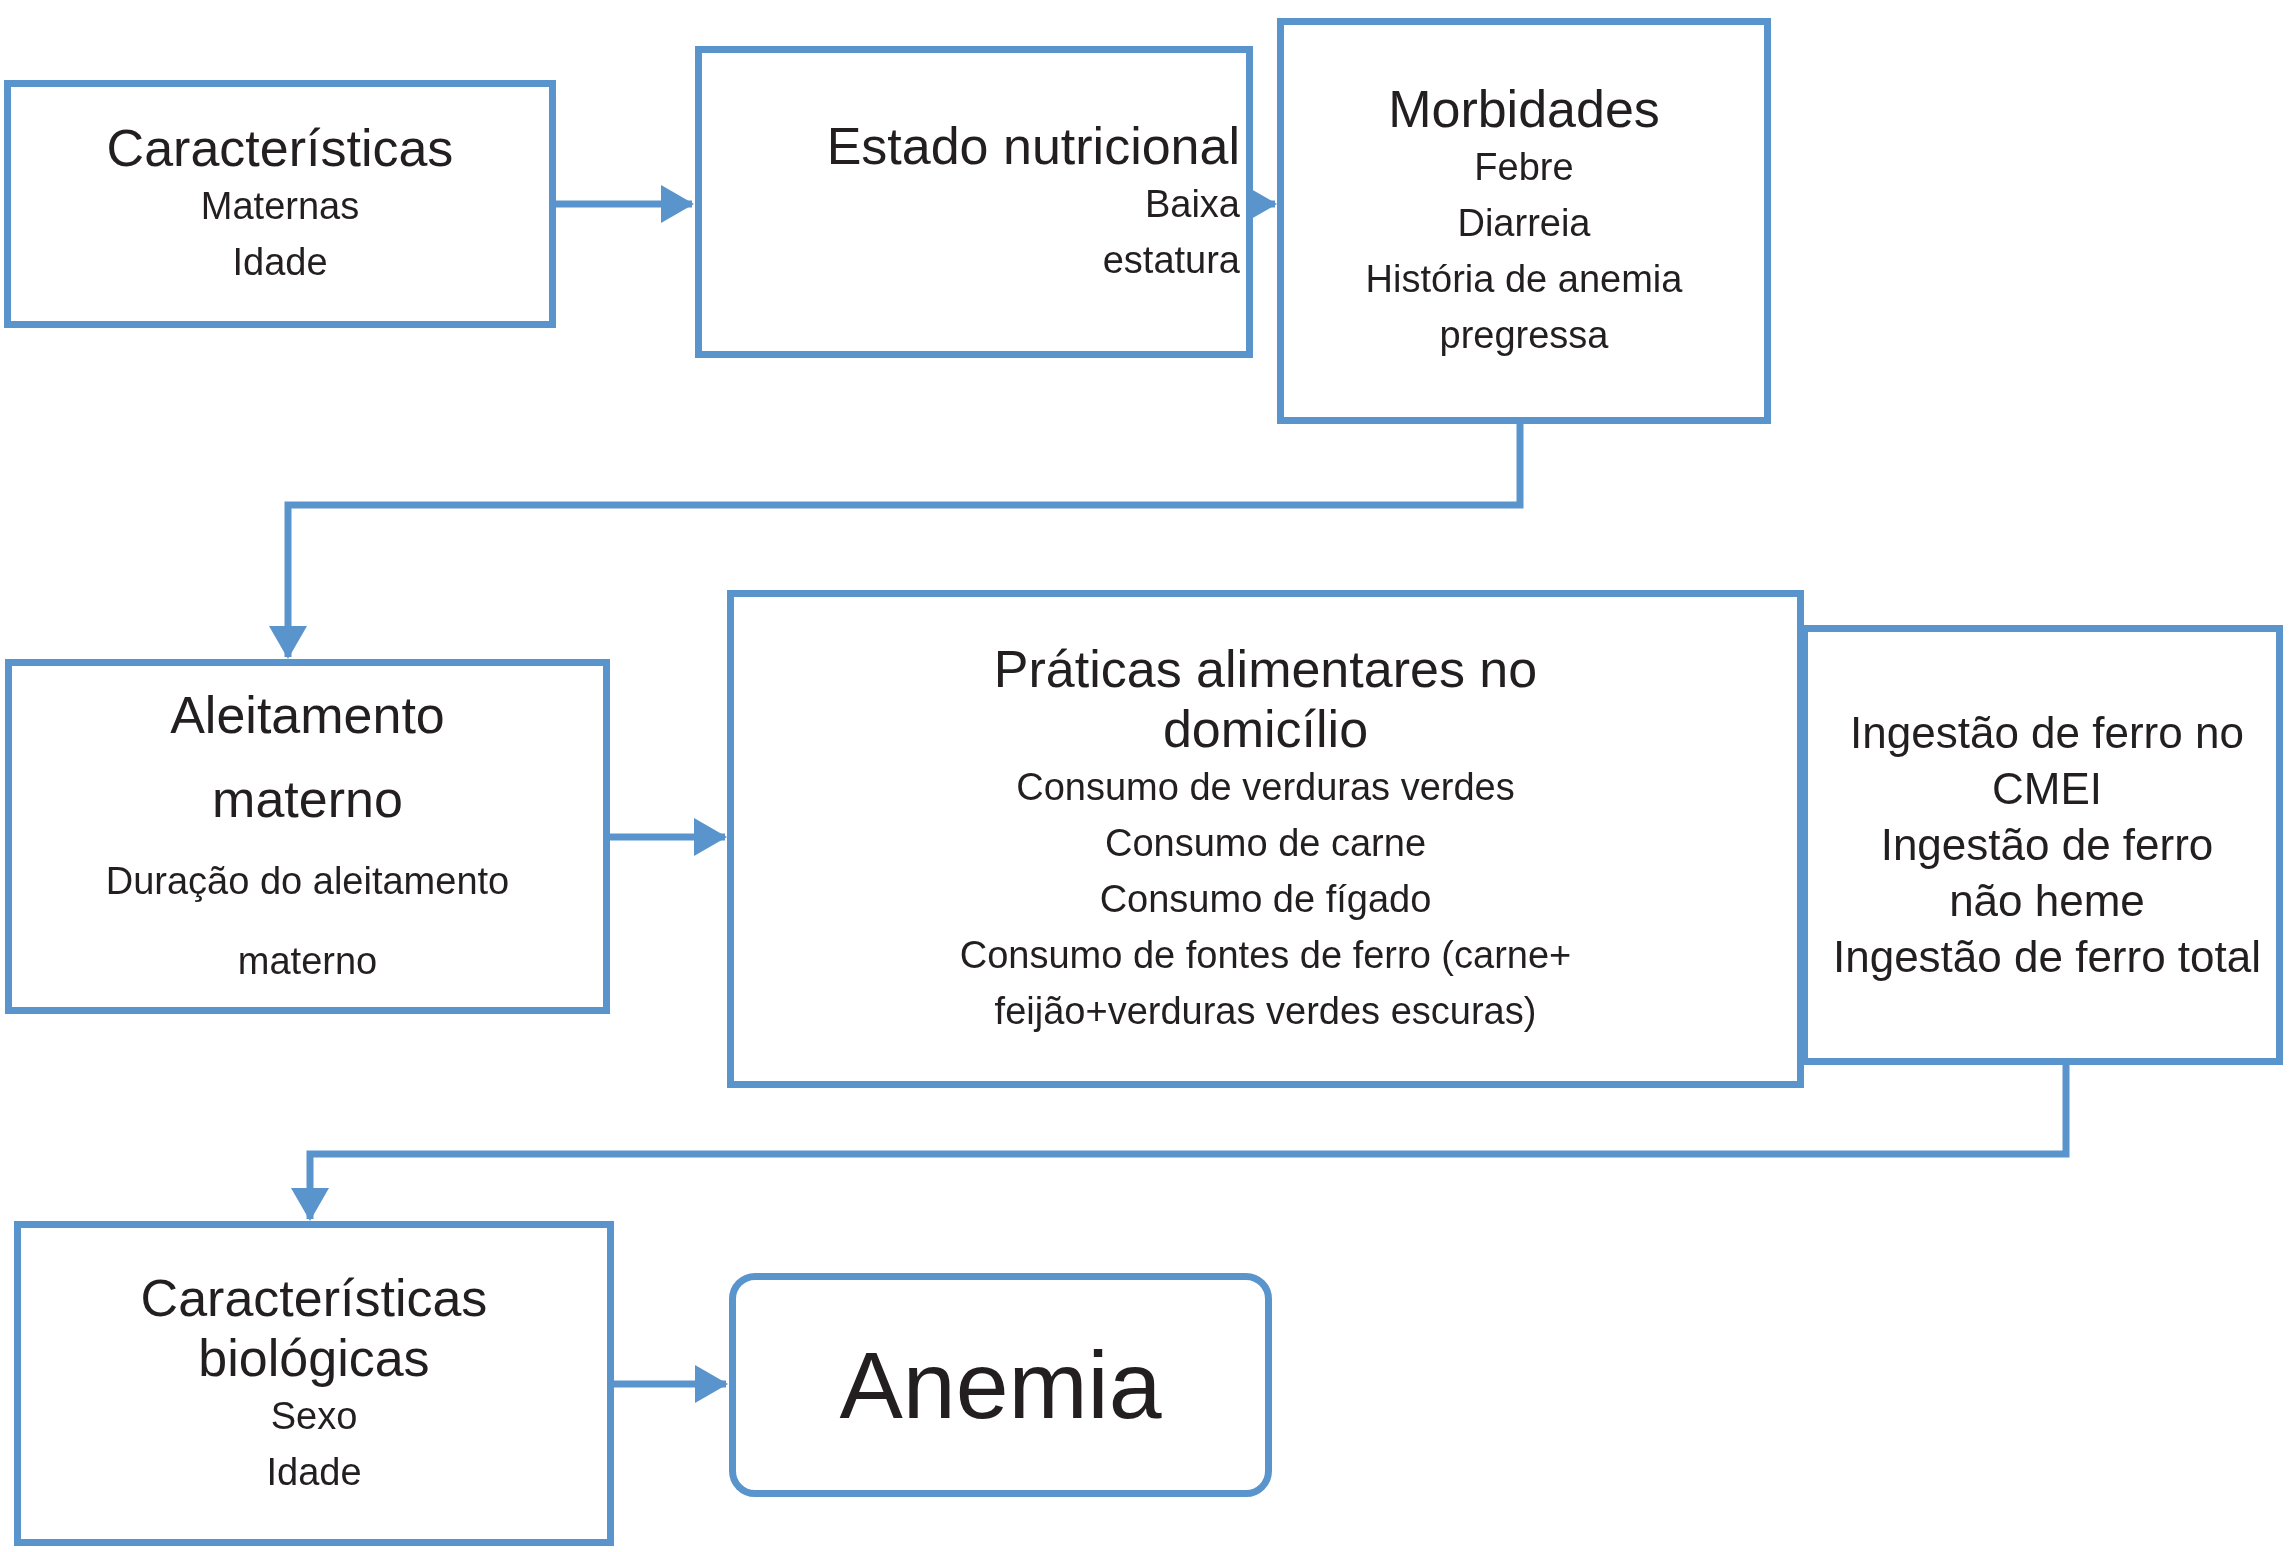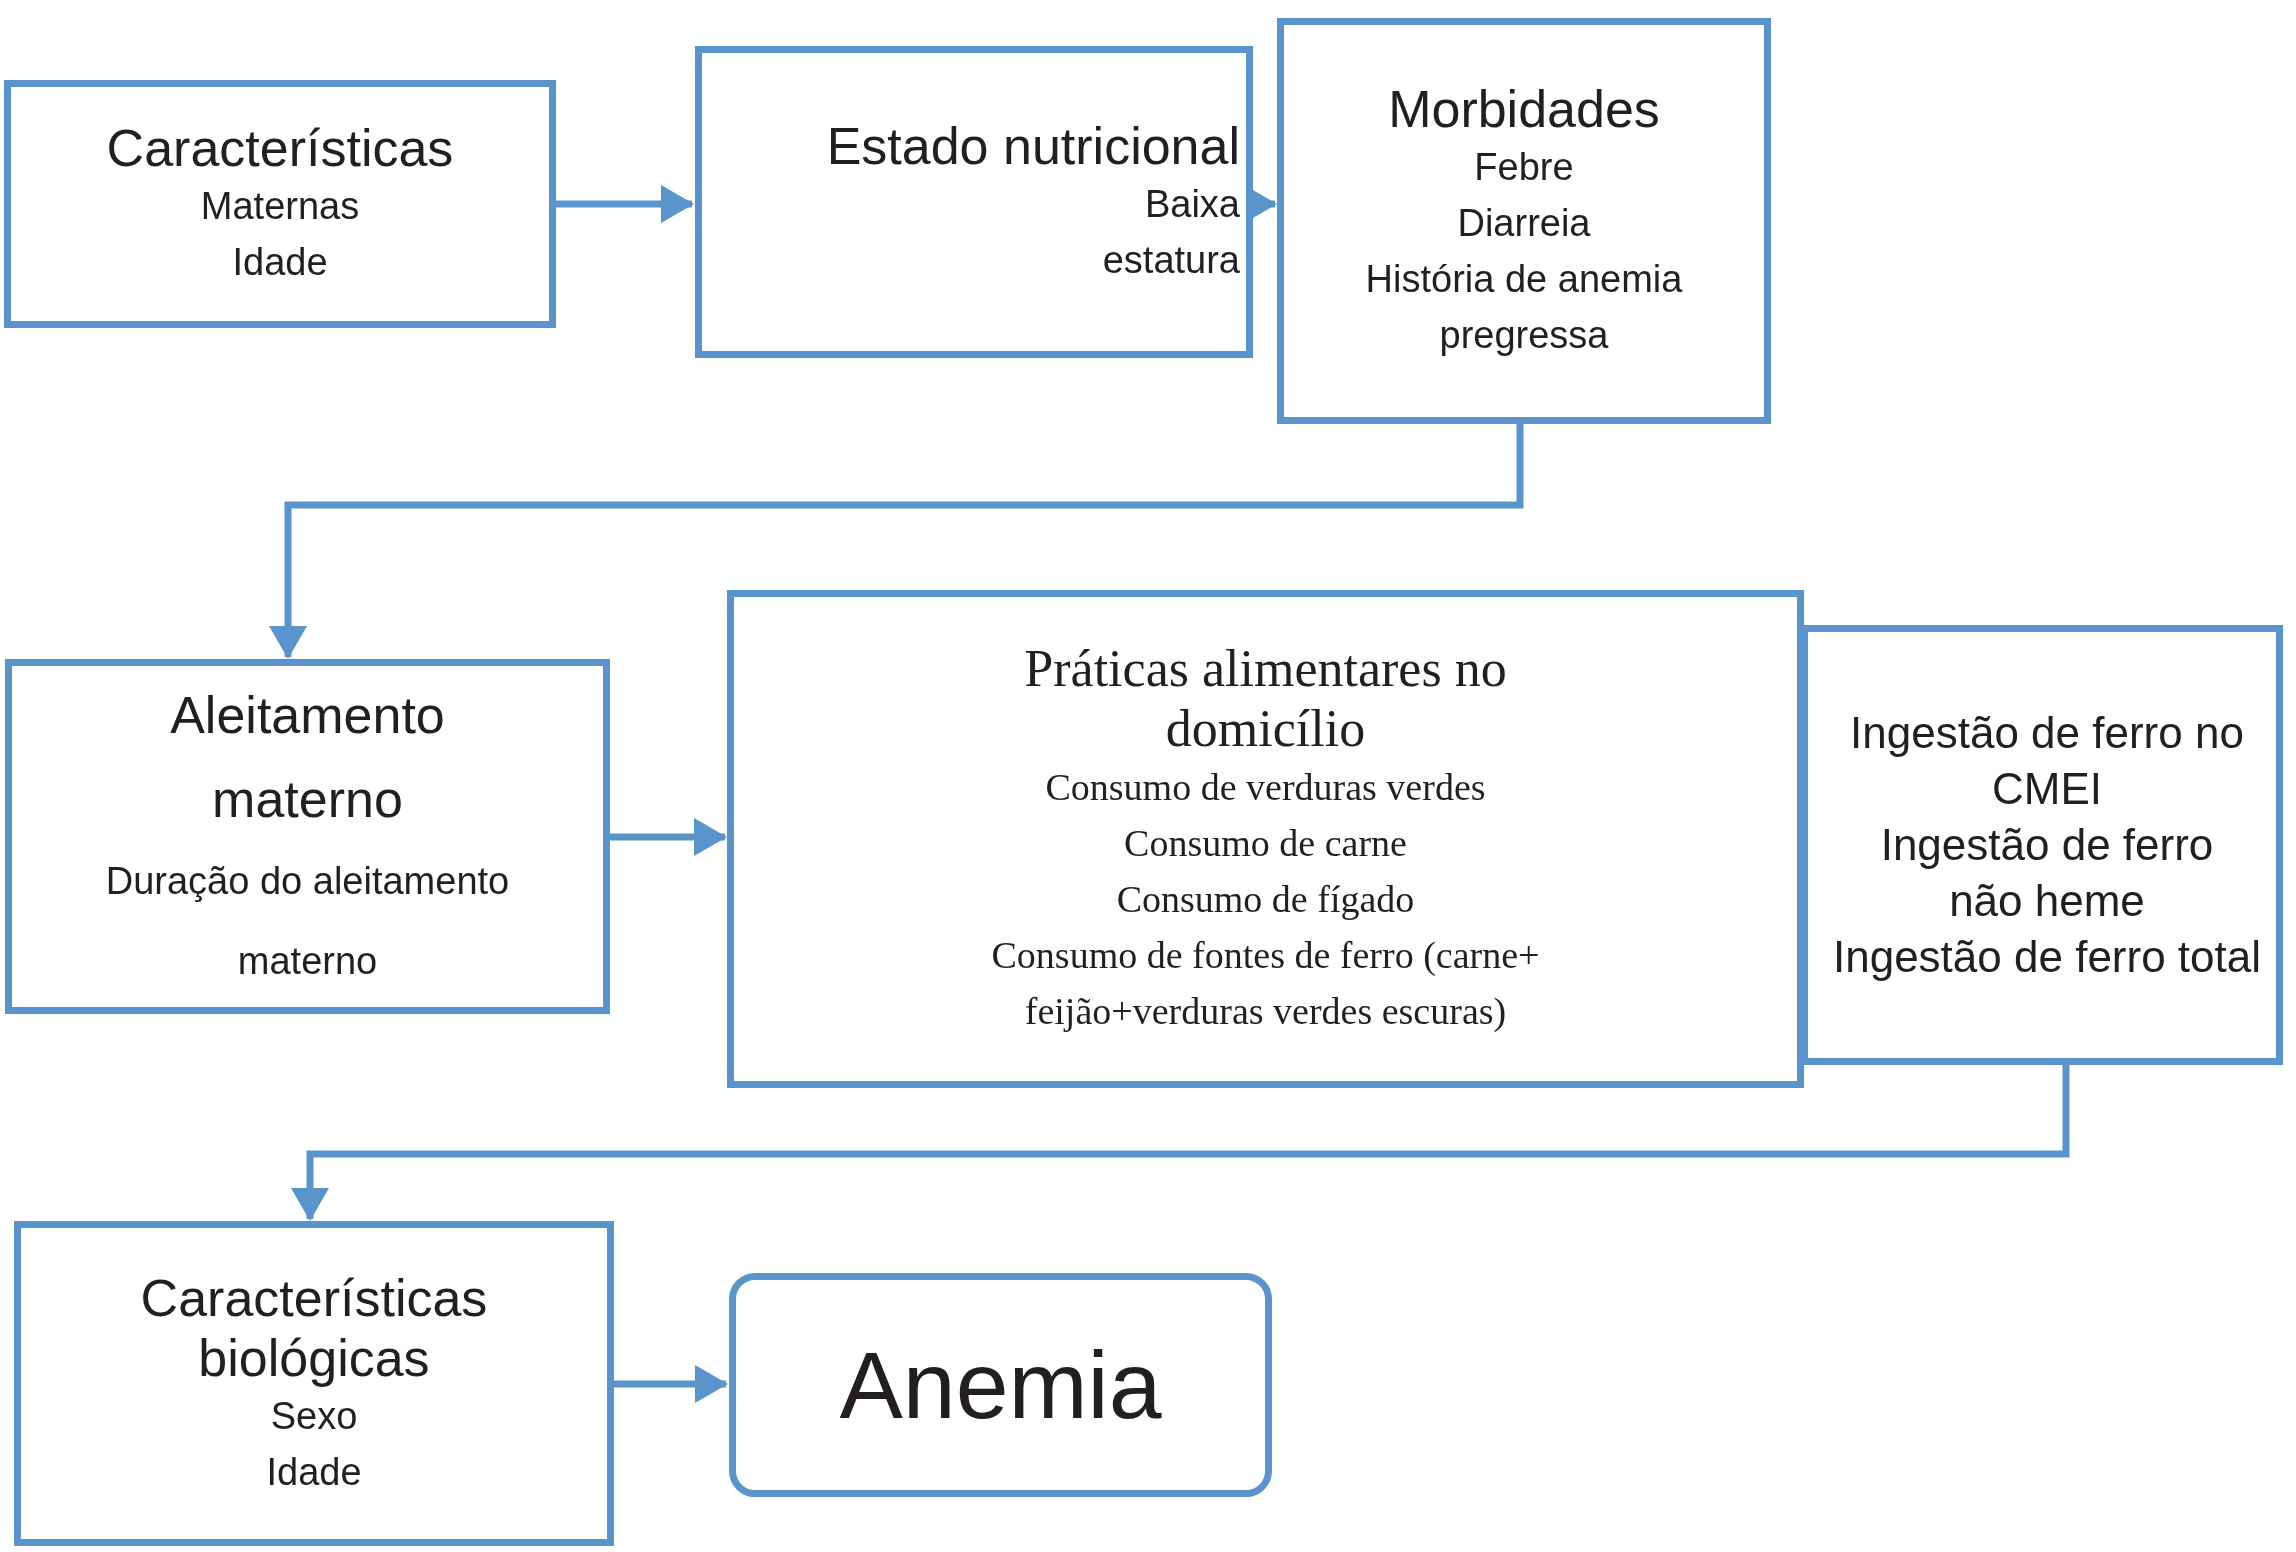--- a/index.html
+++ b/index.html
@@ -17,21 +17,21 @@
   .line{white-space:nowrap;}
   .t{font-size:52px;line-height:60px;}
   .b{font-size:38px;line-height:56px;}
   .huge{font-size:95px;line-height:104px;}
   #b6 .b{font-size:44px;line-height:56px;}
 
   #b1{left:4px;   top:80px;   width:552px; height:248px;}
   #b2{left:695px; top:46px;   width:558px; height:312px;align-items:flex-end;}
   #b3{left:1277px;top:2px;    width:494px; height:406px;margin-top:16px;}
   #b4{left:5px;   top:659px;  width:605px; height:355px;gap:24px;}
-  #b5{left:727px; top:590px;  width:1077px; height:498px;font-family:Liberation Serif, serif;}
+  #b5{left:727px; top:590px;  width:1077px; height:498px;}
   #b6{left:1801px;top:625px;  width:482px; height:440px;padding-left:16px;}
   #b7{left:14px;  top:1221px; width:600px; height:325px;}
   #b8{left:729px; top:1273px; width:543px; height:224px;border-radius:26px;}
 
   #connector-layer{
     position:absolute;left:0;top:0;width:2296px;height:1552px;
     pointer-events:none;
   }
   .conn{stroke:#5a94cd;stroke-width:7;fill:none;}
 </style>

